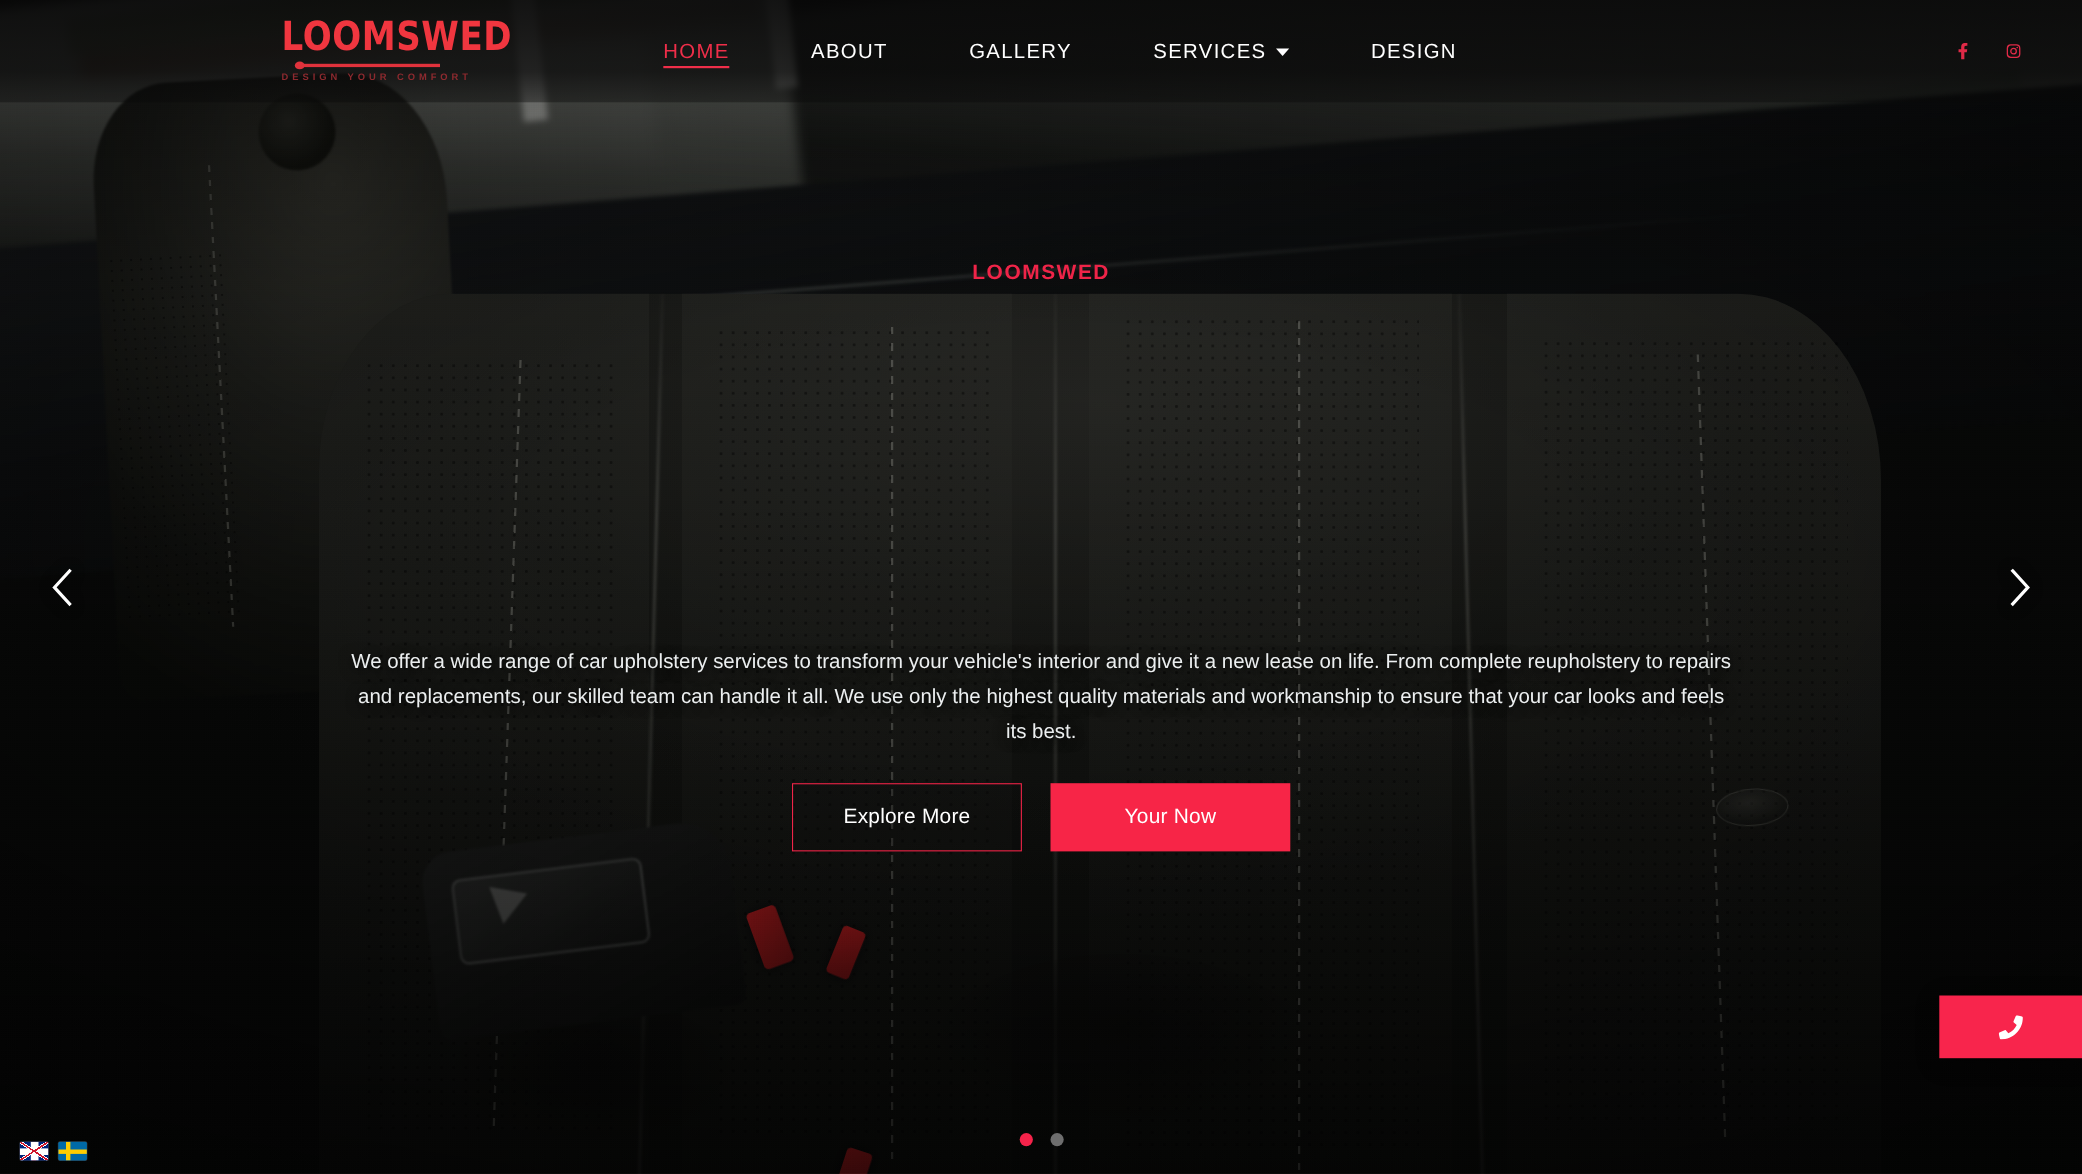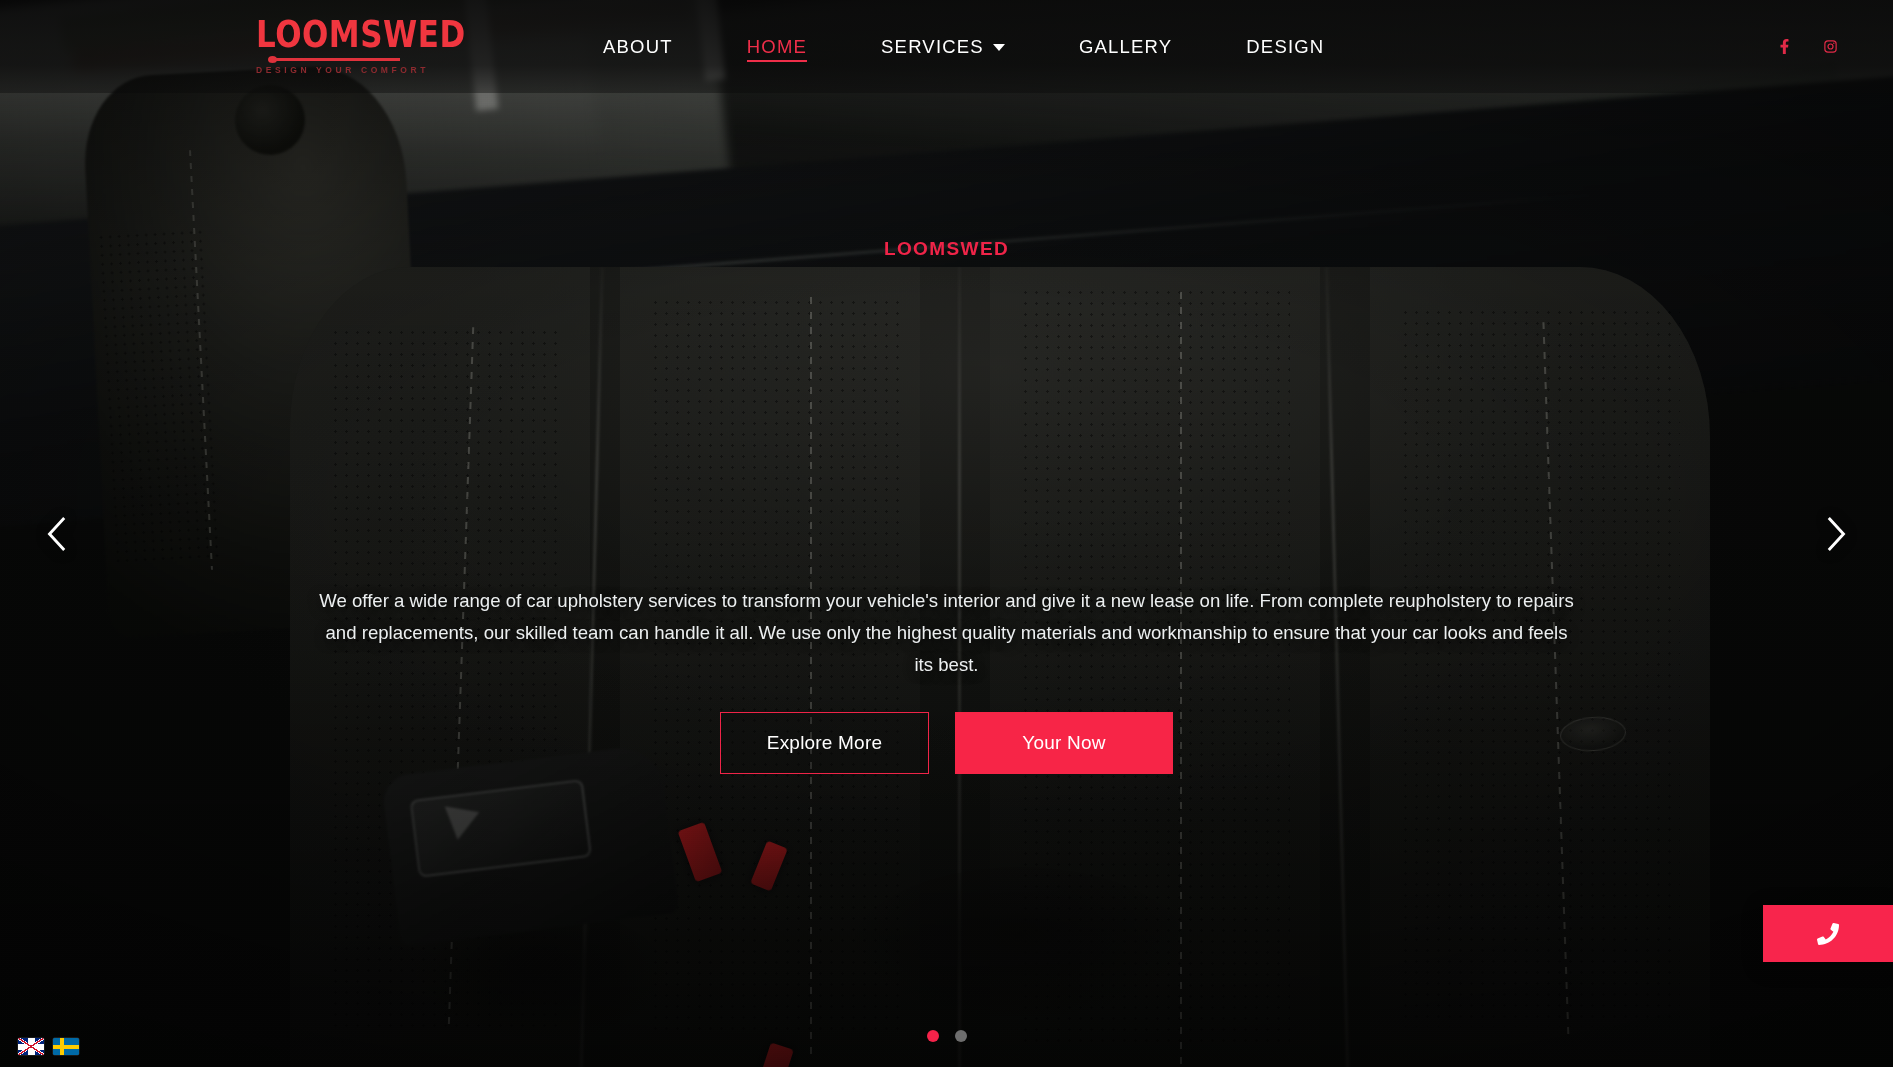--- a/index.html
+++ b/index.html
@@ -392,32 +392,32 @@
 
   <header class="site-header">
 
     <a class="brand" href="#">
       <span class="brand-word">LOOMSWED</span>
       <span class="brand-rule"></span>
       <span class="brand-tag">DESIGN YOUR COMFORT</span>
     </a>
 
     <nav class="main-nav">
+      <a class="nav-item active" href="#">
+        <span>HOME</span>
+      </a>
       <a class="nav-item" href="#">
         <span>ABOUT</span>
       </a>
-      <a class="nav-item active" href="#">
-        <span>HOME</span>
+      <a class="nav-item" href="#">
+        <span>GALLERY</span>
       </a>
       <a class="nav-item" href="#">
         <span>SERVICES</span>
         <span class="caret"></span>
-      </a>
-      <a class="nav-item" href="#">
-        <span>GALLERY</span>
       </a>
       <a class="nav-item" href="#">
         <span>DESIGN</span>
       </a>
     </nav>
 
     <div class="social">
       <a href="#">
         <svg viewBox="0 0 320 512" aria-hidden="true">
             <path d="M279.14 288l14.22-92.66h-88.91v-60.13c0-25.35 12.42-50.06 52.24-50.06h40.42V6.26S260.43 0 225.36 0c-73.22 0-121.08 44.38-121.08 124.72v70.62H22.89V288h81.39v224h100.17V288z"></path>

